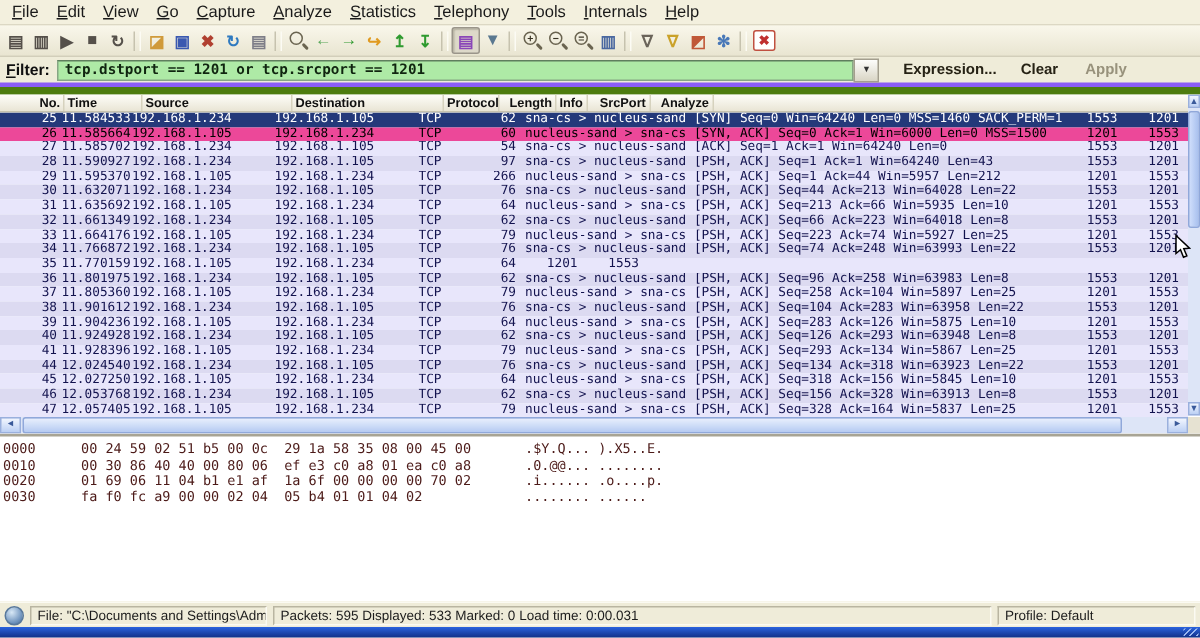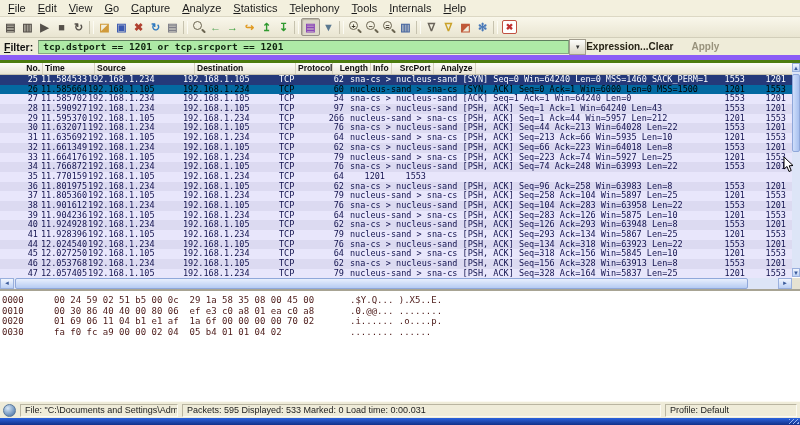--- a/index.html
+++ b/index.html
@@ -24,38 +24,38 @@
   .tb{width:17px;height:16px;display:flex;align-items:center;justify-content:center;font-size:11px;font-weight:bold;flex:none;position:relative}
   .tb.sep{width:3px;height:13px;border-left:1px solid #c6c2ae;border-right:1px solid #fcfbf4;margin:0 2px}
   .tb.pressed{background:#ddd9c9;border:1px solid #9a958a;border-radius:2px;box-shadow:inset 1px 1px 1px #b8b4a4}
   .tb.boxed{width:13px;height:12px;background:#fff;border:1px solid #c05040;border-radius:2px;font-size:9px;margin:0 2px}
   .tb.mag{font-size:7px;font-weight:bold;color:#3a3426}
   .tb.mag::before{content:"";position:absolute;left:3px;top:2px;width:7px;height:7px;border:1.5px solid #6a6450;border-radius:50%}
   .tb.mag::after{content:"";position:absolute;left:11px;top:11px;width:5px;height:2px;background:#6a6450;transform:rotate(45deg);border-radius:1px}
   .tb.mag i{font-style:normal;position:relative;left:-1px;top:-1px}
 
   
-  .filterbar{height:17px;display:flex;align-items:center;background:#efecd9;border-bottom:5px solid #8b5cf6;padding-left:4px;flex:none}
+  .filterbar{height:17px;display:flex;align-items:center;background:#efecd9;border-bottom:3px solid #8b5cf6;padding-left:4px;flex:none}
   .filter-label{font-size:10.5px;font-weight:bold;color:#101010;margin-right:5px}
   .filter-label::first-letter{text-decoration:underline}
   .filter-input{width:525px;height:12px;background:#aeeaa6;border:1px solid #86a684;border-top-color:#5f7f5e;display:flex;align-items:center;padding-left:4px;font-family:"DejaVu Sans Mono",monospace;font-size:9.5px;font-weight:bold;color:#102510;white-space:nowrap;overflow:hidden}
   .filter-drop{width:15px;height:14px;background:linear-gradient(#fdfdfb,#d9d5c5);border:1px solid #a39e8e;display:flex;align-items:center;justify-content:center;font-size:6px;color:#333}
-  .filter-btn{font-size:10px;font-weight:bold;color:#262215;white-space:nowrap}
+  .filter-btn{margin-left:16px;font-size:10px;font-weight:bold;color:#262215;white-space:nowrap}
   .filter-btn.apply{color:#98927c;margin-left:18px}
 
   
-  .plist{height:226px;background:#fff;flex:none;position:relative;overflow:hidden;border-top:3px solid #4d7c0f}
+  .plist{height:226px;background:#fff;flex:none;position:relative;overflow:hidden;border-top:5px solid #4d7c0f}
   .phdr{display:flex;height:11px;width:792px;background:linear-gradient(#fefdf9,#e9e5d5);border-bottom:1px solid #c6c2ae;font-size:8.5px;font-weight:bold;color:#101010}
   .phdr .hcell{border-right:1px solid #d6d2be;padding:0 2px;overflow:hidden;white-space:nowrap;line-height:10px;flex:none}
   .pbody{height:204px;width:792px;overflow:hidden;font-family:"DejaVu Sans Mono",monospace;font-size:8.5px;color:#12124e}
   .prow{display:flex;height:9.7px;line-height:9.6px;white-space:nowrap;width:792px}
   .prow:nth-child(odd){background:#e8e6fb}
   .prow:nth-child(even){background:#dcdaf1}
   .prow.selected{background:#24397a;color:#fff}
-  .prow.inactive{background:#0369a1;color:#000}
+  .prow.inactive{background:#ec4899;color:#000}
   .pcell{overflow:hidden;flex:none}
   .c0{width:38px;text-align:right;padding-right:3px}
   .c1{width:47px}
   .c2{width:95px}
   .c3{width:96px}
   .c4{width:32px}
   .c5{width:33px;text-align:right;padding-right:4px}
   .c6{flex:1 1 auto;padding-left:2px}
   .c7{width:37px;text-align:right;padding-right:4px}
   .c8{width:37px;text-align:right;padding-right:6px}

